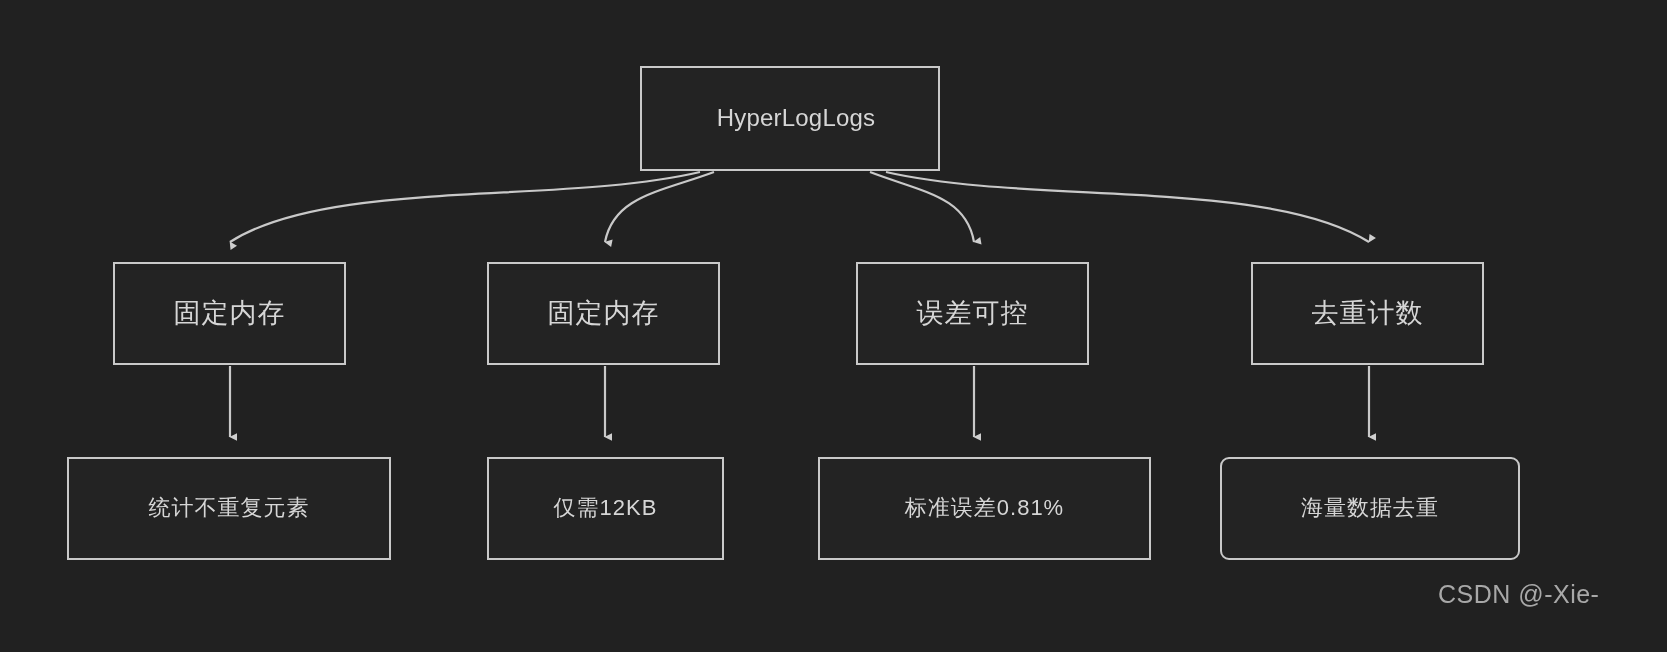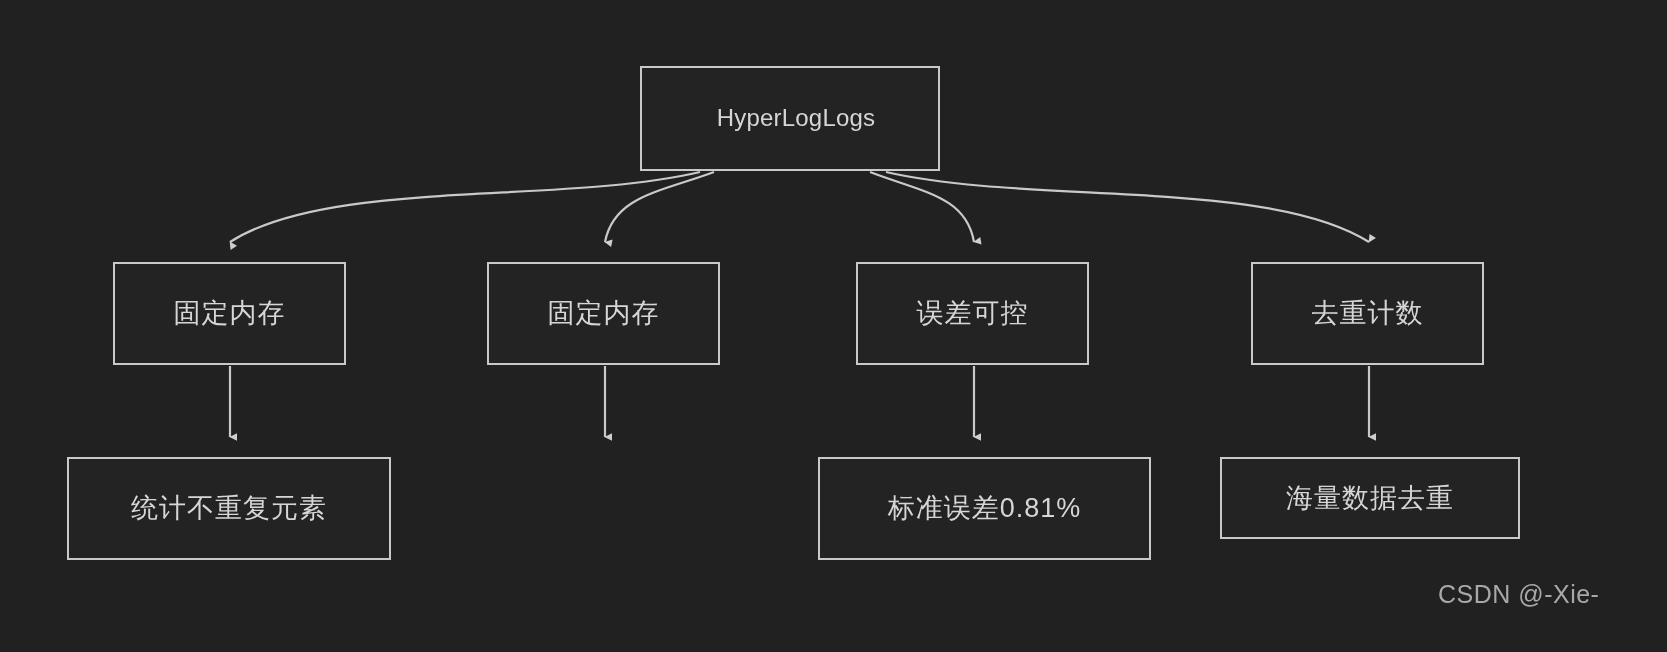--- a/index.html
+++ b/index.html
@@ -41,21 +41,21 @@
   .node-root {
     font-size: 24px;
     letter-spacing: 0.2px;
     padding-left: 12px;
   }
   .node-mid {
     font-size: 27px;
     letter-spacing: 1px;
   }
   .node-leaf {
-    font-size: 27px;
+    font-size: 22px;
     letter-spacing: 1px;
   }
   .watermark {
     position: absolute;
     color: #a8a8a8;
     font-size: 25px;
     letter-spacing: 0.5px;
     white-space: nowrap;
   }
 </style>
@@ -95,22 +95,25 @@
   <div class="node node-mid" style="left:1251px; top:262px; width:233px; height:103px;">
     <span>去重计数</span>
   </div>
   <div class="node node-mid" style="left:856px; top:262px; width:233px; height:103px;">
     <span>误差可控</span>
   </div>
 
   <div class="node node-leaf" style="left:67px; top:457px; width:324px; height:103px;">
     <span>统计不重复元素</span>
   </div>
+  <div class="node node-leaf" style="left:487px; top:457px; width:237px; height:103px;">
+    <span>仅需12KB</span>
+  </div>
   <div class="node node-leaf" style="left:818px; top:457px; width:333px; height:103px;">
     <span>标准误差0.81%</span>
   </div>
-  <div class="node node-leaf" style="left:1220px; top:457px; width:300px; height:82px;">
+  <div class="node node-leaf" style="left:1220px; top:457px; width:300px; height:103px;border-radius:9px;">
     <span>海量数据去重</span>
   </div>
 
   <div class="watermark" style="left:1396px; top:580px;margin-left:42px;">CSDN @-Xie-</div>
 
 </div>
 
 </body></html>

